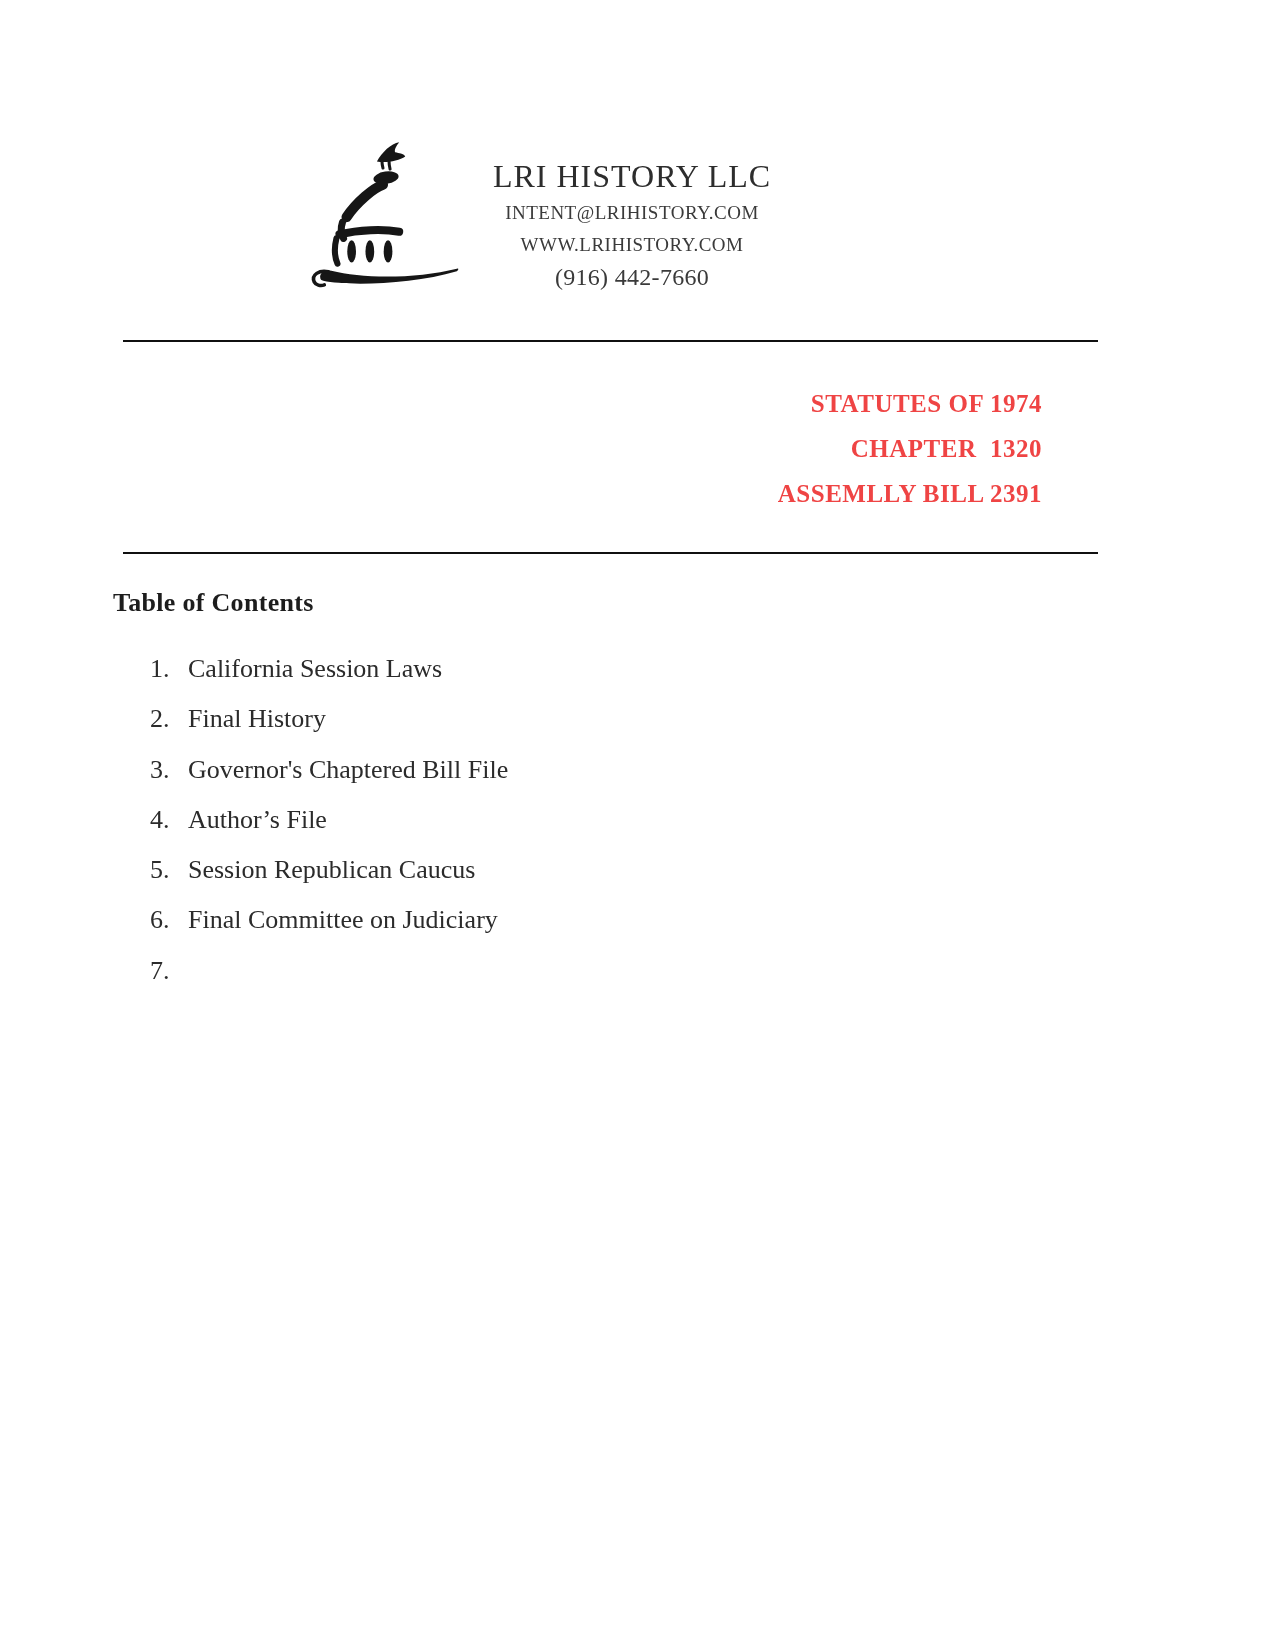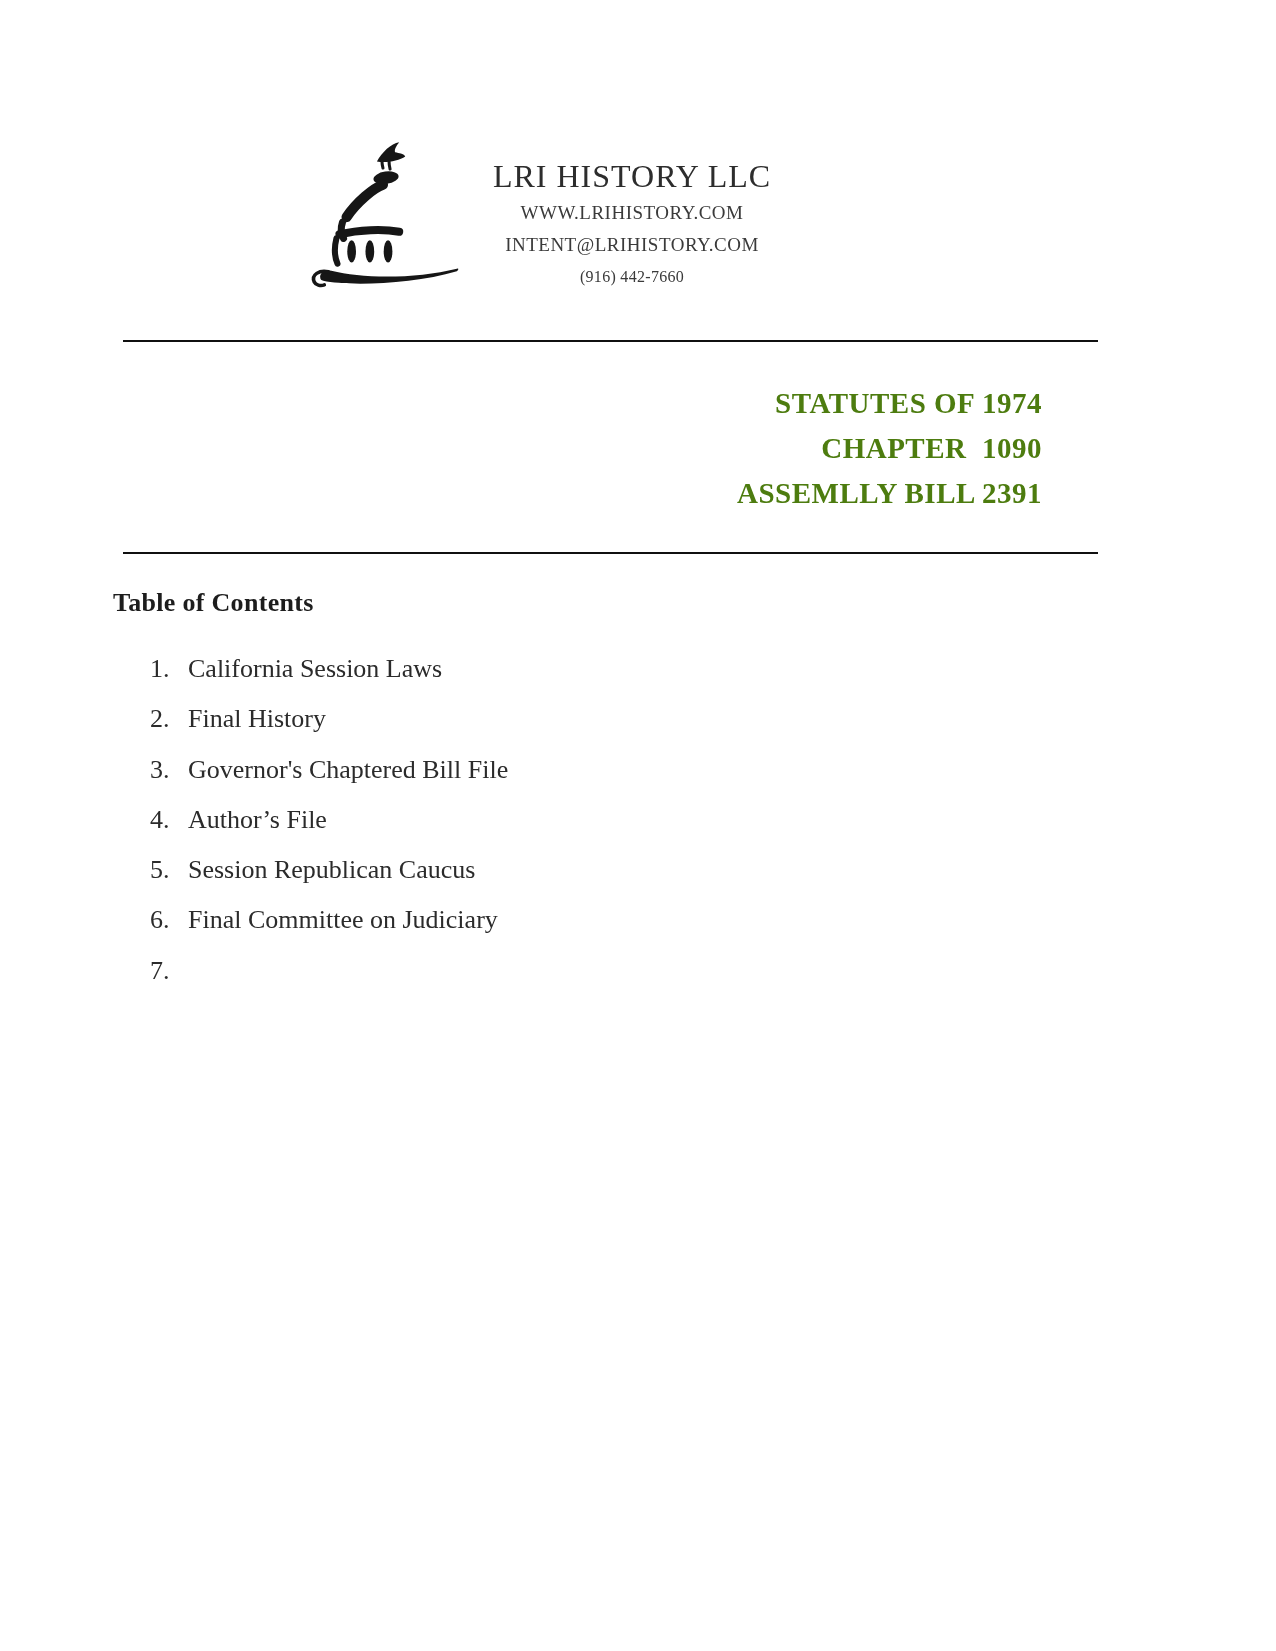--- a/index.html
+++ b/index.html
@@ -40,21 +40,21 @@
     white-space: pre;
   }
   .contact-line {
     font-size: 19px;
     line-height: 32px;
     letter-spacing: 0.5px;
     color: #3a3a3a;
     white-space: pre;
   }
   .contact-line.phone {
-    font-size: 16px;
+    font-size: 24px;
     letter-spacing: 0.3px;
   }
 
   
   .rule {
     position: absolute;
     left: 123px;
     width: 975px;
     height: 2px;
     background: #101010;
@@ -62,24 +62,24 @@
   .rule-top { top: 340px; }
   .rule-bottom { top: 552px; }
 
   
   .reference-block {
     position: absolute;
     top: 381px;
     right: 234px;
     text-align: right;
     font-weight: bold;
-    font-size: 29px;
+    font-size: 25px;
     line-height: 45px;
     letter-spacing: 0.5px;
-    color: #4d7c0f;
+    color: #ef4444;
   }
   .reference-line { white-space: pre; }
 
   
   .toc-title {
     position: absolute;
     left: 113px;
     top: 582px;
     margin: 0;
     font-size: 26px;
@@ -138,30 +138,30 @@
       <ellipse cx="71" cy="122" rx="4.3" ry="11" stroke="none"></ellipse>
       <ellipse cx="89" cy="122" rx="4.3" ry="11" stroke="none"></ellipse>
 
       <path stroke="none" d="M22,148 C21,143 27,139 33,141 C64,149 117,149 157,139 C159,138.5 159,140 157,141.5 C112,155 48,156 25,151 C23,150.5 22,149.5 22,148 Z"></path>
       <path d="M30,142 C21,140 13,145 16,152 C17.5,155 22,156.5 26,155" fill="none" stroke-width="3.5"></path>
     </g>
   </svg>
 
   <div class="letterhead-text">
     <div class="company-name">LRI HISTORY LLC</div>
+    <div class="contact-line">INTENT@LRIHISTORY.COM</div>
     <div class="contact-line">WWW.LRIHISTORY.COM</div>
-    <div class="contact-line">INTENT@LRIHISTORY.COM</div>
     <div class="contact-line phone">(916) 442-7660</div>
   </div>
 
   <div class="rule rule-top"></div>
 
   <div class="reference-block">
     <div class="reference-line">STATUTES OF 1974</div>
-    <div class="reference-line">CHAPTER  1090</div>
+    <div class="reference-line">CHAPTER  1320</div>
     <div class="reference-line">ASSEMLLY BILL 2391</div>
   </div>
 
   <div class="rule rule-bottom"></div>
 
   <h1 class="toc-title">Table of Contents</h1>
 
   <ol class="toc-list">
     <li class="toc-item">
       <span class="toc-num">1.</span>

